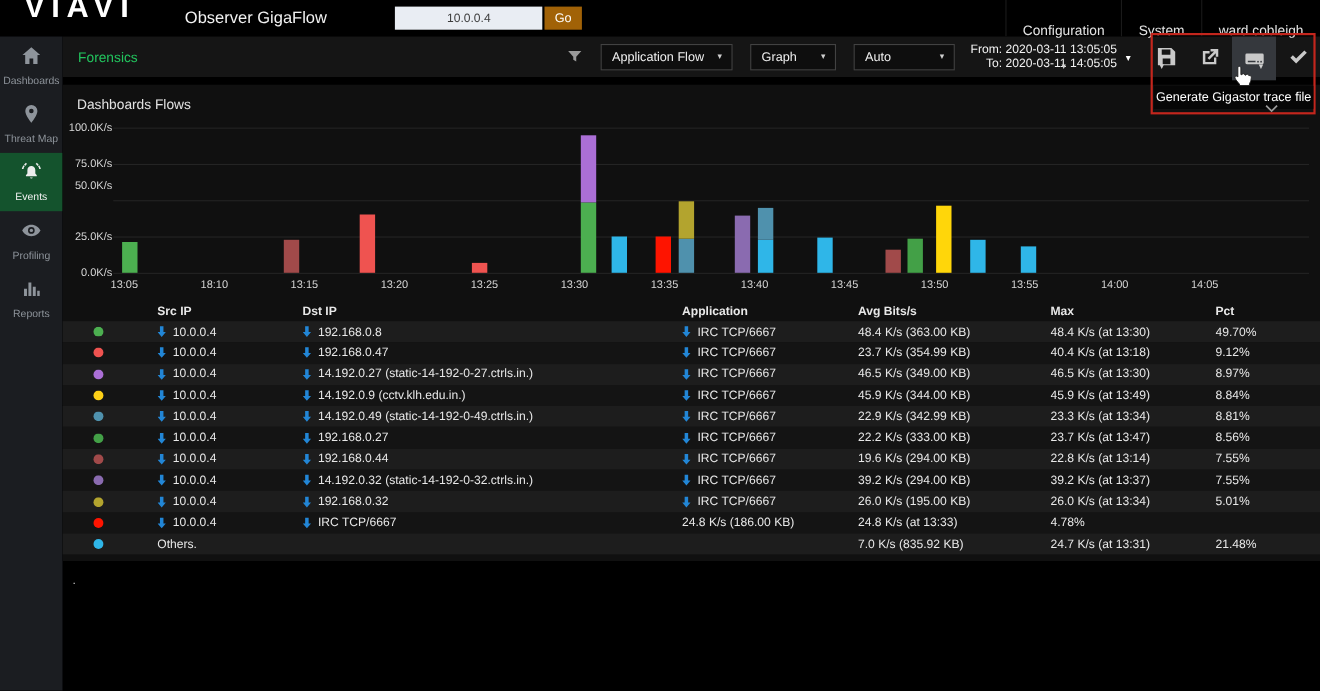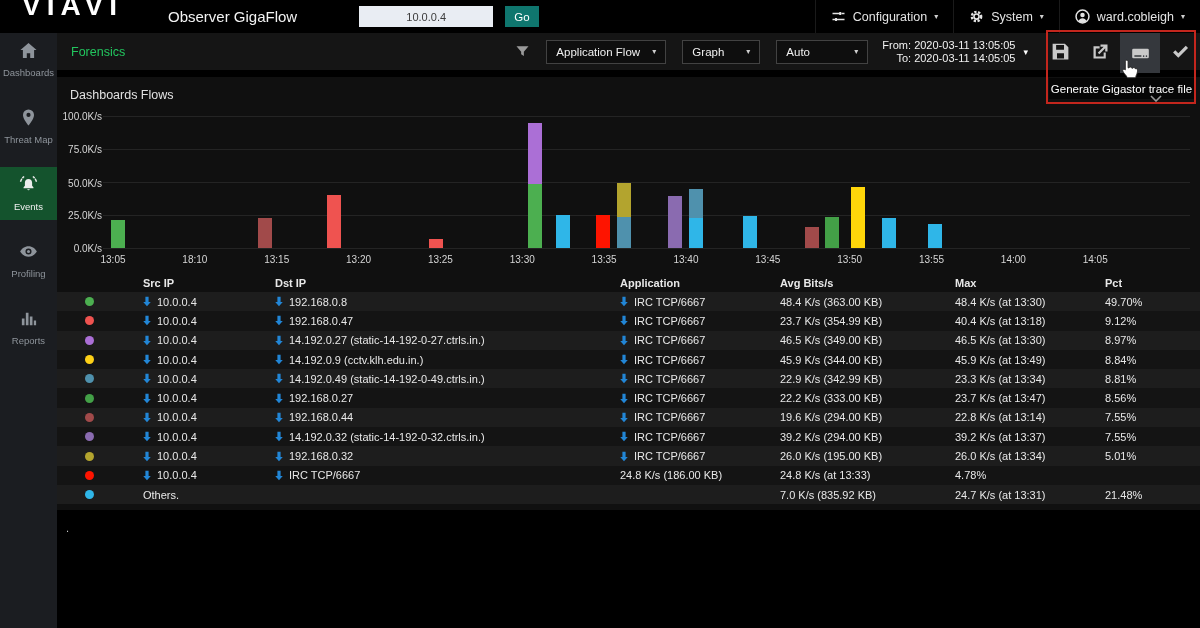--- a/index.html
+++ b/index.html
@@ -6,29 +6,29 @@
   html,body { width:1200px; height:628px; }
   body { background:#000; font-family:"Liberation Sans",sans-serif; overflow:hidden; position:relative; color:#e6e6e6; }
 
   
   .topbar { height:33px; display:flex; align-items:center; background:#000; position:relative; z-index:2; }
   .logo-wrap { width:132px; height:33px; overflow:hidden; margin-left:22px; position:relative; }
   .logo { position:absolute; top:-10px; left:0; font-size:28px; font-weight:800; letter-spacing:6px; color:#fff; }
   .app-title { font-size:15px; color:#f2f2f2; margin-left:14px; white-space:nowrap; }
   .ip-box { margin-left:62px; display:flex; align-items:center; }
   input.ip { width:134px; height:21px; background:#e9edf3; border:0; text-align:center; font-size:11px; color:#3c3c3c; font-family:"Liberation Sans",sans-serif; }
-  .go-btn { height:21px; margin-left:12px; padding:0 9px; background:#0f766e; color:#fff; border:0; font-size:11.5px; font-family:"Liberation Sans",sans-serif; cursor:pointer; }
+  .go-btn { height:21px; margin-left:2px; padding:0 9px; background:#a16207; color:#fff; border:0; font-size:11.5px; font-family:"Liberation Sans",sans-serif; cursor:pointer; }
   .menus { margin-left:auto; display:flex; align-items:stretch; height:100%; }
-  .menu { display:flex; align-items:center; gap:7px; padding:0 15px; font-size:12.5px; color:#e3e3e3; border-left:1px solid #1a1a1a; cursor:pointer; }
+  .menu { display:flex; align-items:center; gap:21px; padding:0 15px; font-size:12.5px; color:#e3e3e3; border-left:1px solid #1a1a1a; cursor:pointer;flex-direction:column; }
   .menu svg { width:15px; height:15px; fill:#e3e3e3; }
   .caret { font-size:8px; color:#cfcfcf; }
 
   
   .layout { display:flex; height:595px; }
-  .sidebar { width:57px; background:#1b1d21; display:flex; flex-direction:column; flex-shrink:0;gap:14px; }
+  .sidebar { width:57px; background:#1b1d21; display:flex; flex-direction:column; flex-shrink:0; }
   .side-item { height:53px; display:flex; flex-direction:column; align-items:center; justify-content:center; gap:3px; cursor:pointer; }
   .side-item.active { background:#14532d; }
   .side-item svg { width:19px; height:19px; fill:#8e949b; }
   .side-item.active svg { fill:#ececec; }
   .side-label { font-size:9.5px; color:#8e949b; }
   .side-item.active .side-label { color:#f0f0f0; }
 
   .main { flex:1; position:relative; background:#000; }
 
   
@@ -201,21 +201,21 @@
     </div>
 
     <div class="panel">
       <div class="panel-title">Dashboards Flows</div>
       <div class="chart">
           <div class="gridline" style="top: 140px;"></div>
           <div class="ylab" style="top: 135px;">0.0K/s</div>
           <div class="gridline" style="top: 107px;"></div>
           <div class="ylab" style="top: 102px;">25.0K/s</div>
           <div class="gridline" style="top: 74px;"></div>
-          <div class="ylab" style="top: 70px;">50.0K/s</div>
+          <div class="ylab" style="top: 56px;">50.0K/s</div>
           <div class="gridline" style="top: 41px;"></div>
           <div class="ylab" style="top: 36px;">75.0K/s</div>
           <div class="gridline" style="top: 8px;"></div>
           <div class="ylab" style="top: 3px;">100.0K/s</div>
           <div class="xlab" style="left: 56px;">13:05</div>
           <div class="xlab" style="left: 137.85px;">18:10</div>
           <div class="xlab" style="left: 219.7px;">13:15</div>
           <div class="xlab" style="left: 301.55px;">13:20</div>
           <div class="xlab" style="left: 383.4px;">13:25</div>
           <div class="xlab" style="left: 465.25px;">13:30</div>

